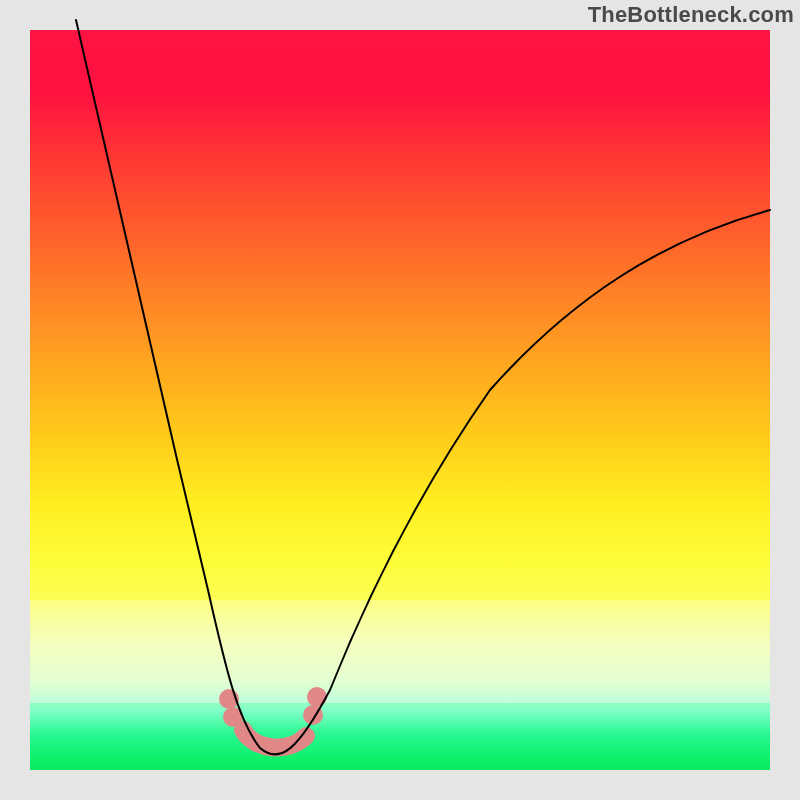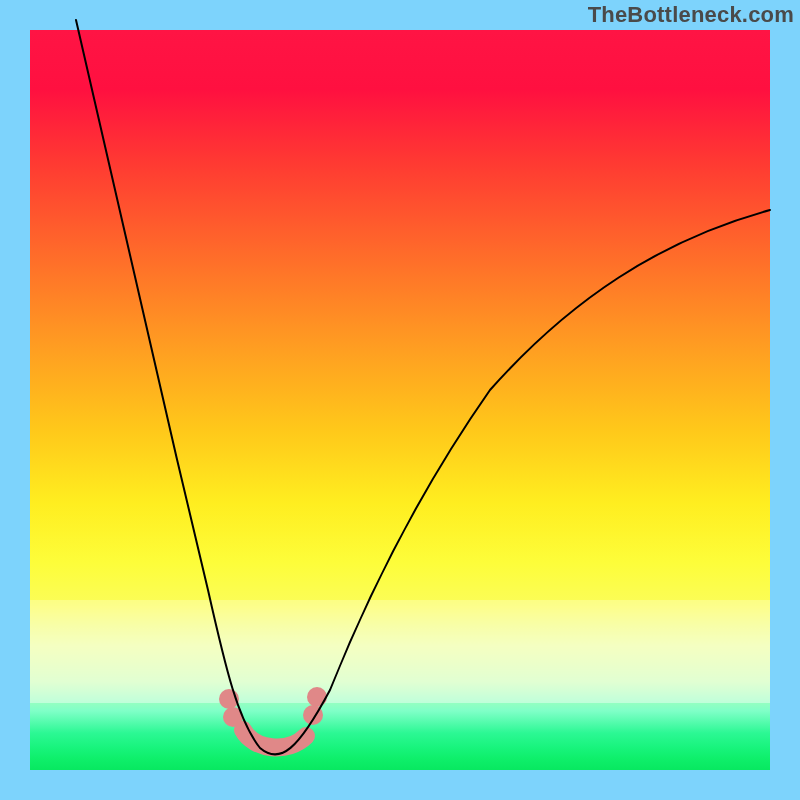--- a/index.html
+++ b/index.html
@@ -1,16 +1,16 @@
 <!DOCTYPE html>
 <html><head>
 <meta charset="utf-8">
 <style>
   html,body{margin:0;padding:0;width:800px;height:800px;background:#fff;overflow:hidden}
-  .frame{position:absolute;inset:0;background:#7dd3fc}
+  .frame{position:absolute;inset:0;background:#e5e5e5}
   .plot{position:absolute;left:30px;top:30px;width:740px;height:740px;overflow:hidden}
   .gradient{position:absolute;inset:0;
     background:linear-gradient(to bottom,
       #ff1444 0%,
       #ff1040 8%,
       #ff3a32 18%,
       #ff6a2a 30%,
       #ff9a22 42%,
       #ffc81a 54%,
       #ffee20 64%,

